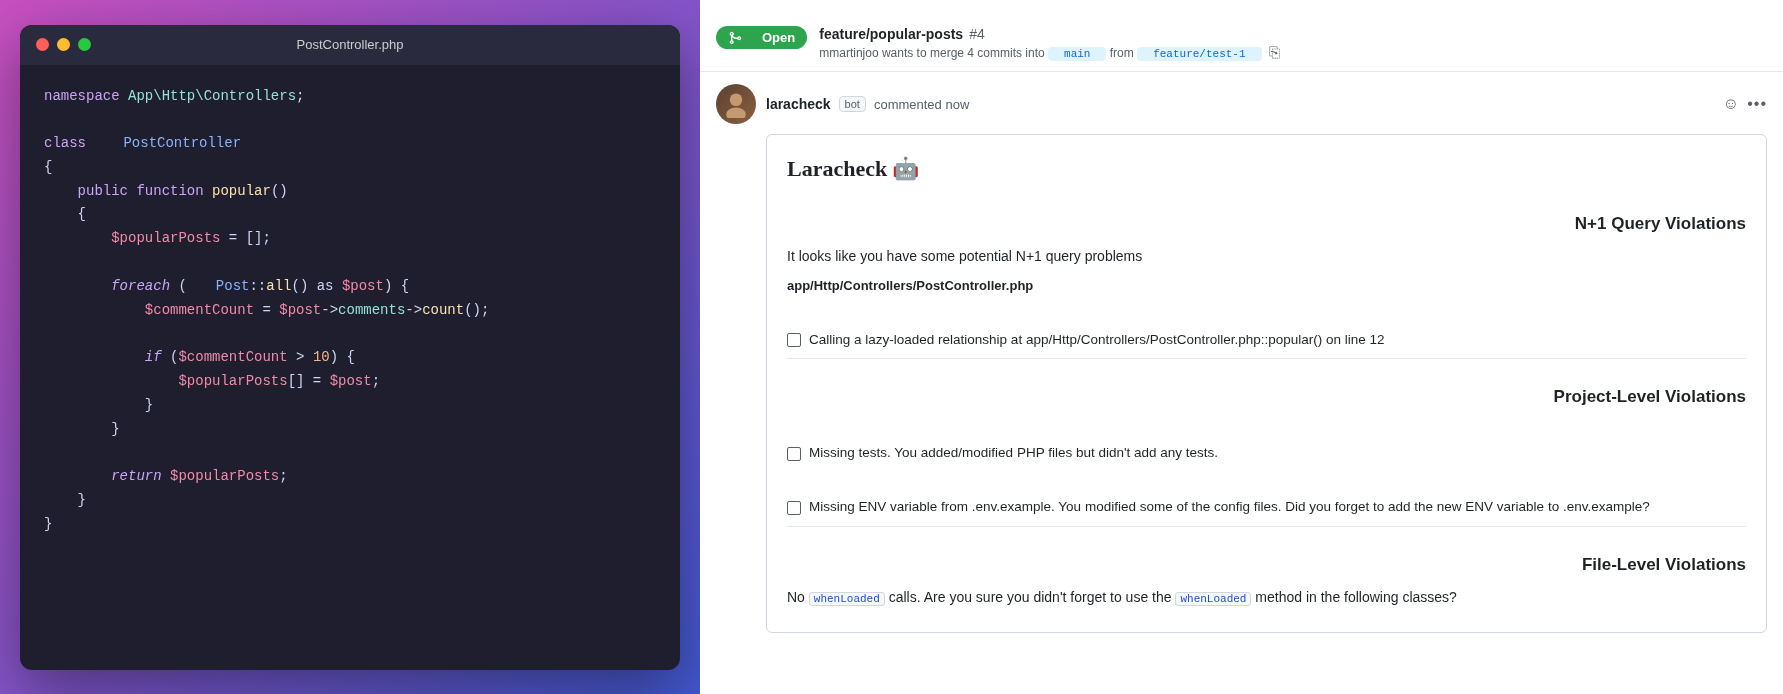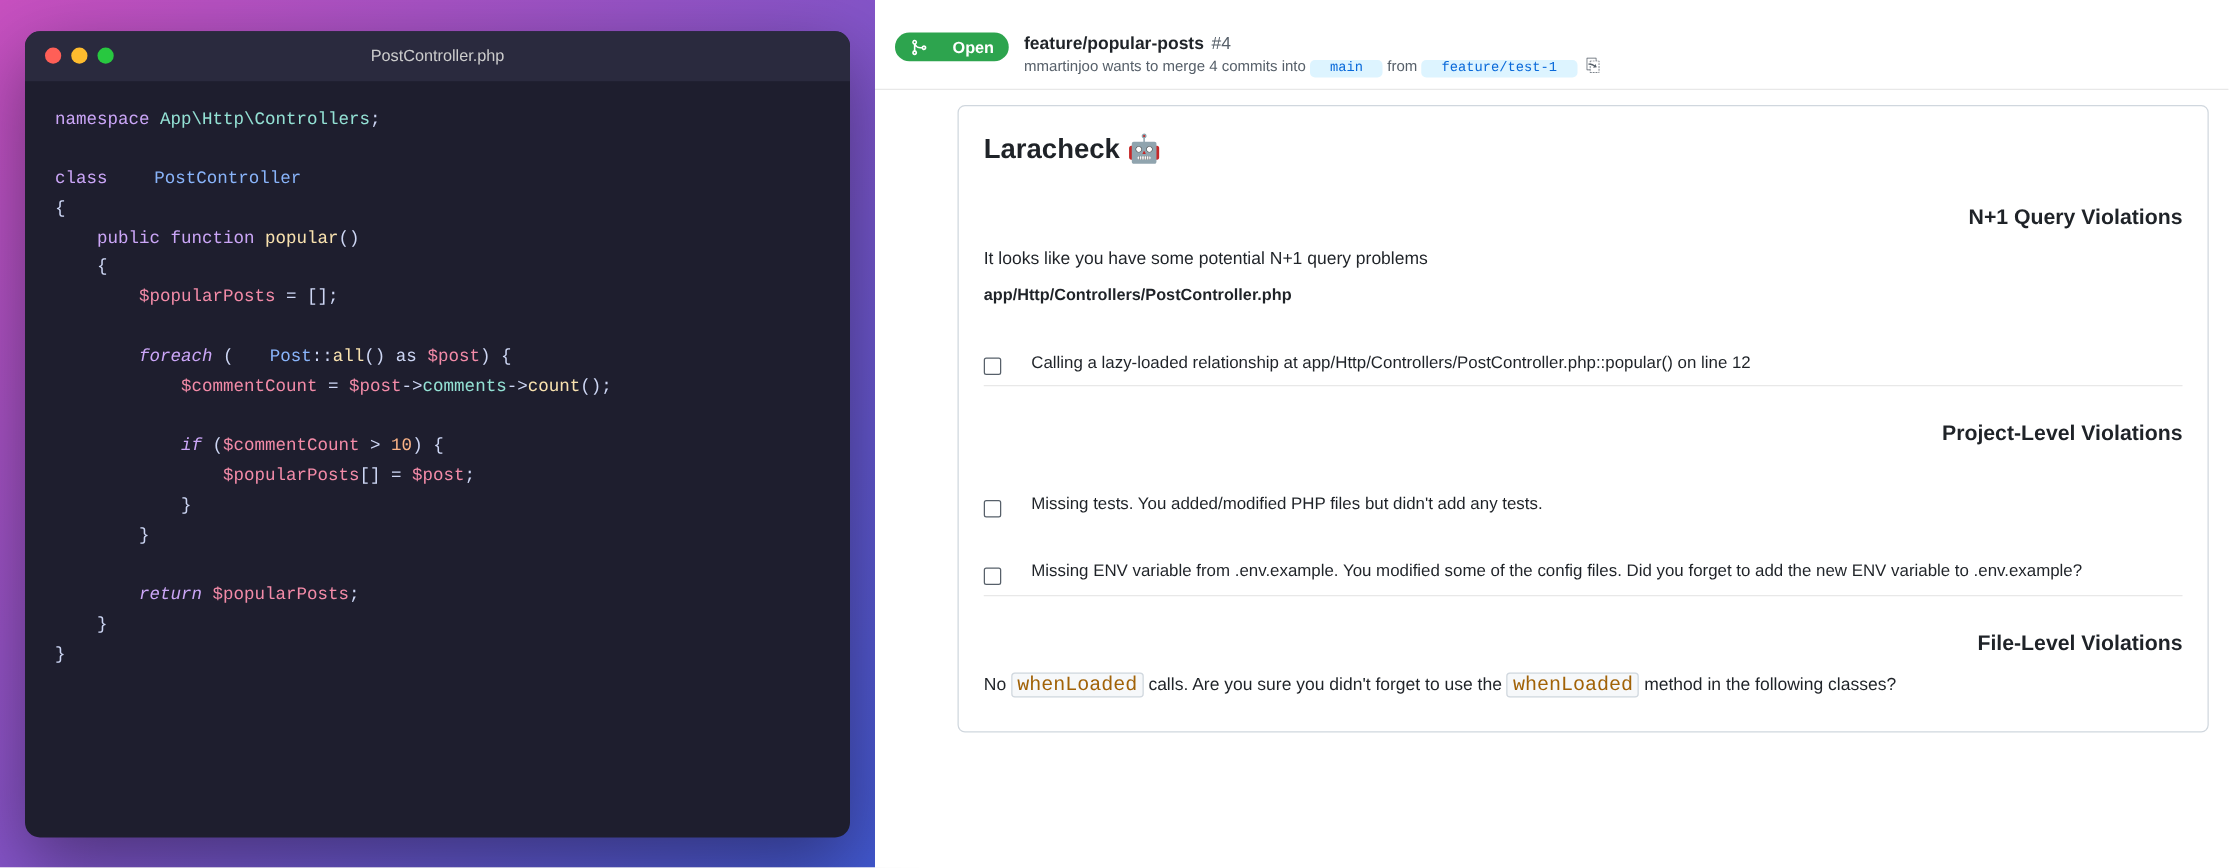--- a/index.html
+++ b/index.html
@@ -220,20 +220,21 @@
       font-size: 14px;
       color: #1f2328;
       line-height: 1.6;
     }
 
     .comment-body h1 {
       font-size: 22px;
       font-weight: 700;
       margin-bottom: 16px;
       color: #1f2328;
+      font-family: Liberation Serif, serif;
     }
 
     .section-heading {
       font-size: 17px;
       font-weight: 700;
       color: #1f2328;
       margin: 16px 0 8px 0;
       padding-top: 8px;
       text-align: right;
     }
@@ -246,22 +247,22 @@
 
     .file-path {
       font-weight: 600;
       font-size: 13px;
       color: #1f2328;
       margin-bottom: 6px;
     }
 
     .violation-item {
       display: flex;
-      align-items: flex-end;
-      gap: 24px;
+      align-items: center;
+      gap: 8px;
       margin-bottom: 6px;
       font-size: 13.5px;
       color: #1f2328;
       margin-top: 32px;
     }
 
     .violation-checkbox {
       width: 14px;
       height: 14px;
       border: 1px solid #57606a;
@@ -269,23 +270,23 @@
       flex-shrink: 0;
       margin-top: 2px;
       background: #fff;
     }
 
     .inline-code {
       background: #f6f8fa;
       border: 1px solid #d0d7de;
       border-radius: 3px;
       font-family: 'Courier New', monospace;
-      font-size: 16px;
+      font-size: 11px;
       padding: 0px 4px;
-      color: #a16207;
+      color: #1d4ed8;
     }
 
     .divider {
       border: none;
       border-top: 1px solid #e8e8e8;
       margin: 8px 0;
     }
   </style>
 </head>
 <body>
@@ -353,20 +354,37 @@
         <span> into </span>
         <span class="branch-tag">main</span>
         <span> from </span>
         <span class="branch-tag">feature/test-1</span>
         <span class="copy-icon">⎘</span>
       </div>
     </div>
   </div>
 
   <div class="comment-section">
+    <div class="comment-header">
+      <div class="avatar-placeholder" style="background: linear-gradient(135deg, #5a4030 0%, #8a6040 100%); display:flex; align-items:center; justify-content:center;">
+        <svg width="28" height="28" viewBox="0 0 40 40">
+          <circle cx="20" cy="14" r="9" fill="#c49a70"></circle>
+          <ellipse cx="20" cy="35" rx="14" ry="10" fill="#c49a70"></ellipse>
+        </svg>
+      </div>
+      <div class="comment-meta">
+        <span class="commenter-name">laracheck</span>
+        <span class="bot-badge">bot</span>
+        <span class="comment-time">commented now</span>
+      </div>
+      <div class="comment-actions">
+        <span style="font-size:16px; cursor:pointer;">☺</span>
+        <span style="font-size:16px; cursor:pointer; letter-spacing:1px;">•••</span>
+      </div>
+    </div>
 
     <div class="comment-body">
 
       <h1>
         <span>Laracheck 🤖</span>
       </h1>
 
       <h2 class="section-heading">
         <span>N+1 Query Violations</span>
       </h2>

